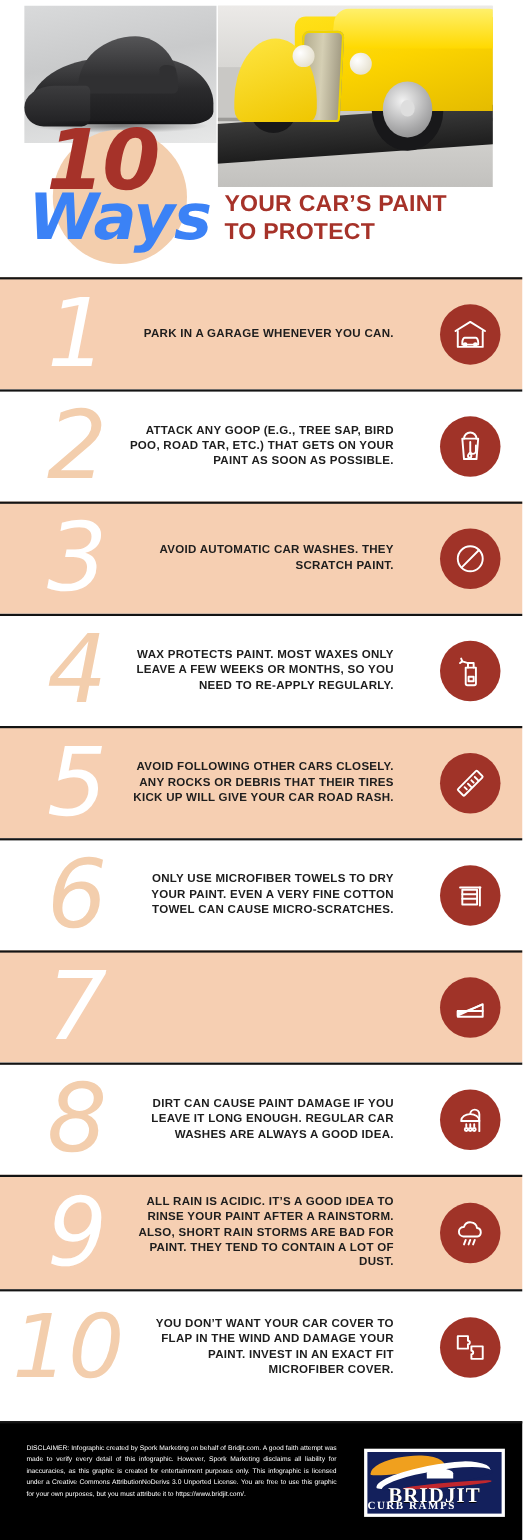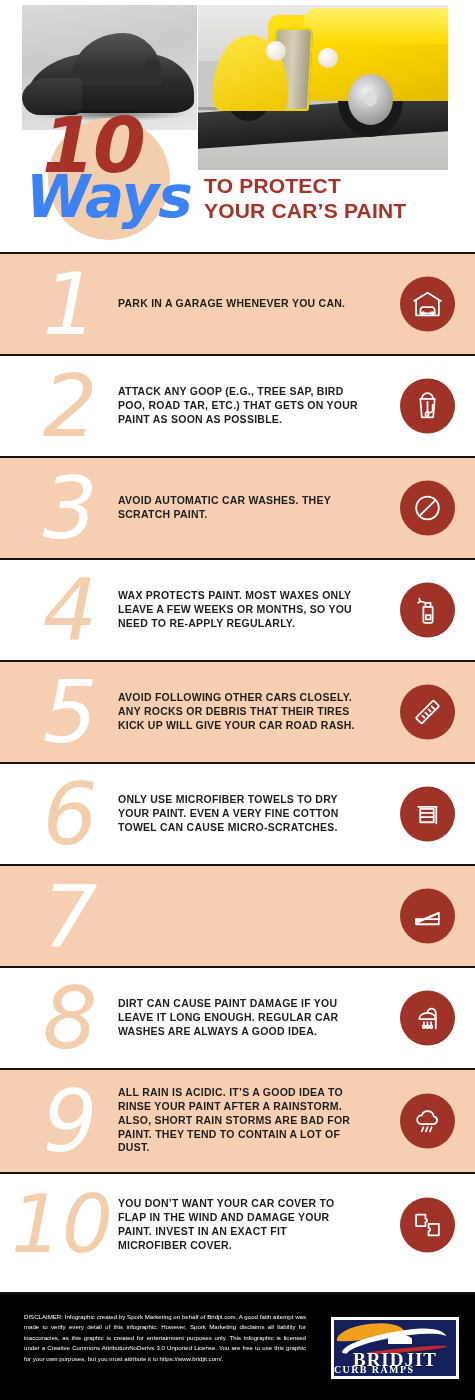--- a/index.html
+++ b/index.html
@@ -110,20 +110,21 @@
     position:absolute; left:0; top:50%; transform:translateY(-50%);
     width:140px; text-align:center;
     font-family:"DejaVu Sans", sans-serif;
     font-size:86px; font-weight:400; font-style:italic;
     line-height:.8; z-index:1; pointer-events:none;
   }
   .row.peach .row-num { color:#ffffff; }
   .row.white .row-num { color:#F3CEAD; }
   .row-text {
     position:absolute; left:118px; width:240px;
+    text-align:right;
     font-family:"Liberation Sans", sans-serif;
     font-size:10.5px; font-weight:bold; color:#1d1d1d;
     line-height:1.32; letter-spacing:.25px; z-index:2;
     top:50%; transform:translateY(-50%);
   }
   .row-icon {
     position:absolute; right:20px; top:50%; transform:translateY(-50%);
     width:55px; height:55px; border-radius:50%;
     background:#A03328; display:flex; align-items:center; justify-content:center;
     z-index:2;
@@ -207,22 +208,22 @@
         <div class="rod-lamp2"></div>
         <div class="rod-rim2"></div>
         <div class="rod-hub2"></div>
       </div>
     </div>
 
     <div class="circle-badge"></div>
     <div class="title-10">10</div>
     <div class="title-ways">Ways</div>
     <div class="title-right">
+      <div>YOUR CAR’S PAINT</div>
       <div>TO PROTECT</div>
-      <div>YOUR CAR’S PAINT</div>
     </div>
   </div>
 
   <div class="rows" id="rows">
       <div class="row peach" style="height: 102px;">
         <div class="row-num">1</div>
         <div class="row-text">PARK IN A GARAGE WHENEVER YOU CAN.</div>
         <div class="row-icon">
           <svg viewBox="0 0 32 32">
             <path fill="none" stroke="#fff" stroke-width="1.7" stroke-linecap="round" stroke-linejoin="round" d="M3 13 16 5l13 8"></path>

